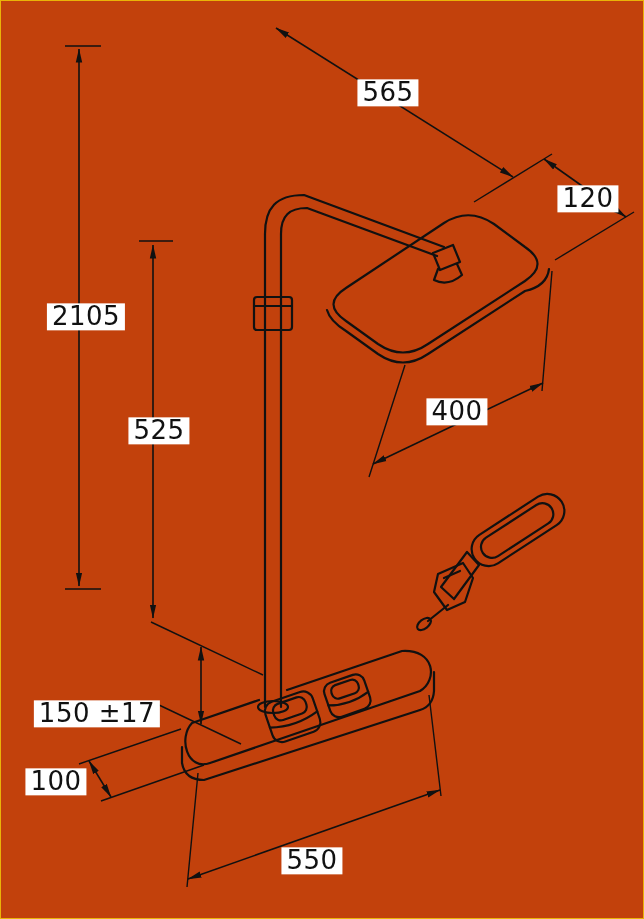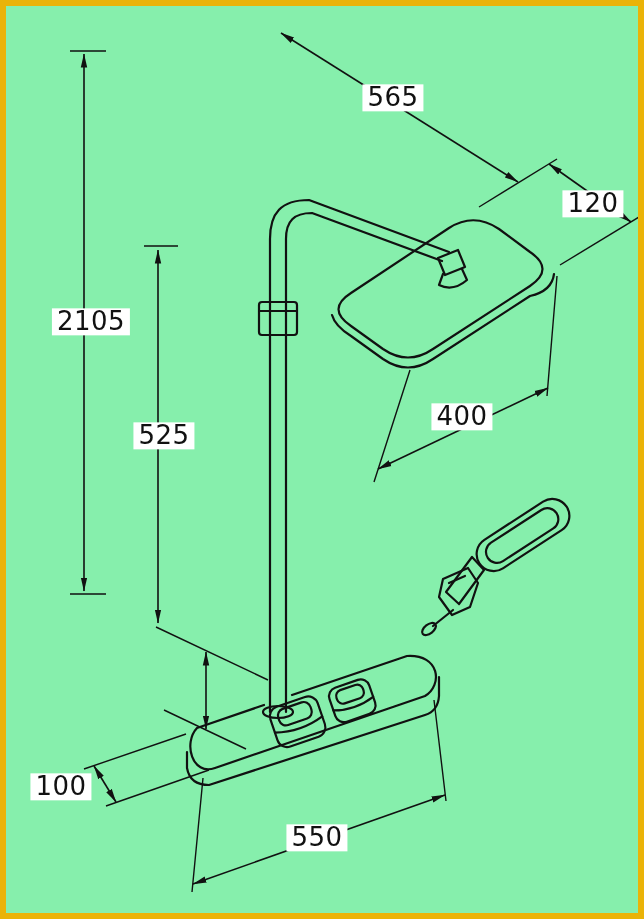--- a/index.html
+++ b/index.html
@@ -1,21 +1,21 @@
 <!DOCTYPE html>
 <html><head>
 <meta charset="utf-8">
 <style>
   html,body { margin:0; padding:0; background:#fff; }
   .canvas {
     position:relative;
     width:644px; height:919px;
-    background:#86efac;
+    background:#c2410c;
     box-sizing:border-box;
-    border:6px solid #eab308;
+    border:1px solid #eab308;
     font-family:"DejaVu Sans", sans-serif;
     overflow:hidden;
   }
   svg { position:absolute; left:0; top:0; }
   .dim-label {
     position:absolute;
     transform:translate(-50%,-50%);
     background:#ffffff;
     padding:0 5px;
     font-size:26px;
@@ -103,16 +103,17 @@
       <line x1="88" y1="760" x2="110" y2="796" marker-start="url(#arrow)" marker-end="url(#arrow)"></line>
       <line x1="187" y1="878" x2="439" y2="789" marker-start="url(#arrow)" marker-end="url(#arrow)"></line>
     </g>
   </svg>
 
   <div class="dim-label" style="left:387px; top:92px;">565</div>
   <div class="dim-label" style="left:587px; top:198px;">120</div>
   <div class="dim-label" style="left:85px;  top:316px;">2105</div>
   <div class="dim-label" style="left:158px; top:430px;">525</div>
   <div class="dim-label" style="left:456px; top:411px;">400</div>
+  <div class="dim-label" style="left:96px;  top:713px;">150 ±17</div>
   <div class="dim-label" style="left:55px;  top:781px;">100</div>
-  <div class="dim-label" style="left:311px; top:832px;">550</div>
+  <div class="dim-label" style="left:311px; top:860px;">550</div>
 
 </div>
 
 </body></html>

